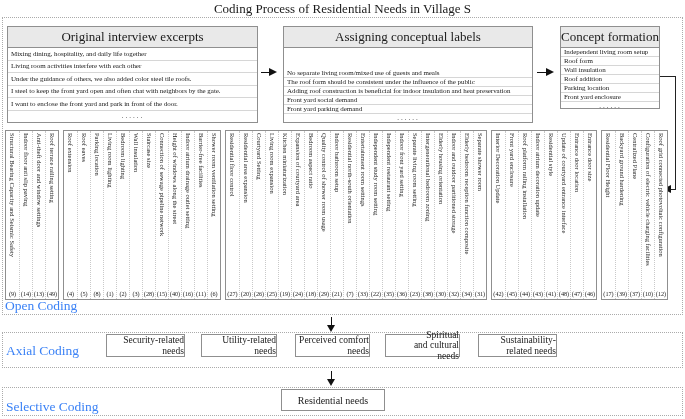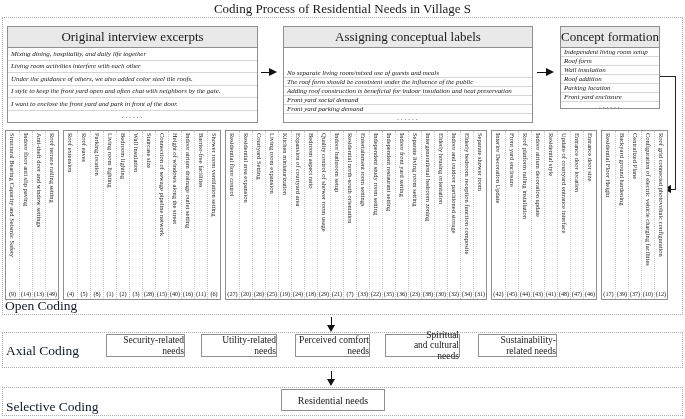--- a/index.html
+++ b/index.html
@@ -2,26 +2,26 @@
 <html><head>
 <meta charset="utf-8">
 <style>
   html,body{margin:0;padding:0;background:#ffffff;}
   #canvas{
     position:relative;width:685px;height:419px;background:#ffffff;
     font-family:"Liberation Serif", serif;color:#1a1a1a;overflow:hidden;
   }
   .title{position:absolute;top:1px;left:0;width:100%;text-align:center;font-size:13px;}
   .dashedbox{position:absolute;border:1px dotted #ababab;box-sizing:border-box;background:transparent;}
-  .stage-label{position:absolute;font-size:13.5px;color:#0f172a;}
+  .stage-label{position:absolute;font-size:13.5px;color:#3b82f6;}
   
   .tbox{position:absolute;border:1px solid #8f8f8f;box-sizing:border-box;background:#fff;display:flex;flex-direction:column;}
   .bhead{height:20px;flex:0 0 20px;background:#e9e9e9;border-bottom:1px solid #8f8f8f;
          display:flex;align-items:center;justify-content:center;font-size:13px;}
-  .brows{flex:1;display:flex;flex-direction:column;font-style:italic;}
+  .brows{flex:1;display:flex;flex-direction:column;}
   .brow{flex:1;display:flex;align-items:center;padding:0 2px 0 3px;font-size:7px;letter-spacing:-0.05px;
         border-bottom:1px solid #d6d6d6;white-space:nowrap;overflow:hidden;}
   .brow.dots{justify-content:center;border-bottom:none;letter-spacing:2px;font-size:7px;color:#444;}
   
   .harrow{position:absolute;height:0;border-top:1.6px solid #111;}
   .harrow::after{content:"";position:absolute;right:-8px;top:-5px;width:0;height:0;
     border-left:8px solid #111;border-top:4px solid transparent;border-bottom:4px solid transparent;}
   .varrow{position:absolute;width:0;border-left:1.4px solid #111;}
   .varrow::after{content:"";position:absolute;left:-4.6px;bottom:-7px;width:0;height:0;
     border-top:7px solid #111;border-left:4px solid transparent;border-right:4px solid transparent;}
@@ -52,21 +52,21 @@
 
   <div class="dashedbox" style="left:2px;top:17px;width:681px;height:298px;"></div>
   <span class="stage-label" style="left:5px;top:298px;">Open Coding</span>
 
   <div class="tbox" style="left:7px;top:26px;width:251px;height:97px;">
     <div class="bhead">Original interview excerpts</div>
     <div class="brows">
         <div class="brow">Mixing dining, hospitality, and daily life together</div>
         <div class="brow">Living room activities interfere with each other</div>
         <div class="brow">Under the guidance of others, we also added color steel tile roofs.</div>
-        <div class="brow">I style to keep the front yard open and often chat with neighbors by the gate.</div>
+        <div class="brow">I steel to keep the front yard open and often chat with neighbors by the gate.</div>
         <div class="brow">I want to enclose the front yard and park in front of the door.</div>
         <div class="brow dots">......</div>
       </div>
   </div>
 
   <div class="harrow" style="left:261px;top:72px;width:8px;"></div>
 
   <div class="tbox" style="left:283px;top:26px;width:250px;height:97px;gap:21px;">
     <div class="bhead">Assigning conceptual labels</div>
     <div class="brows">

